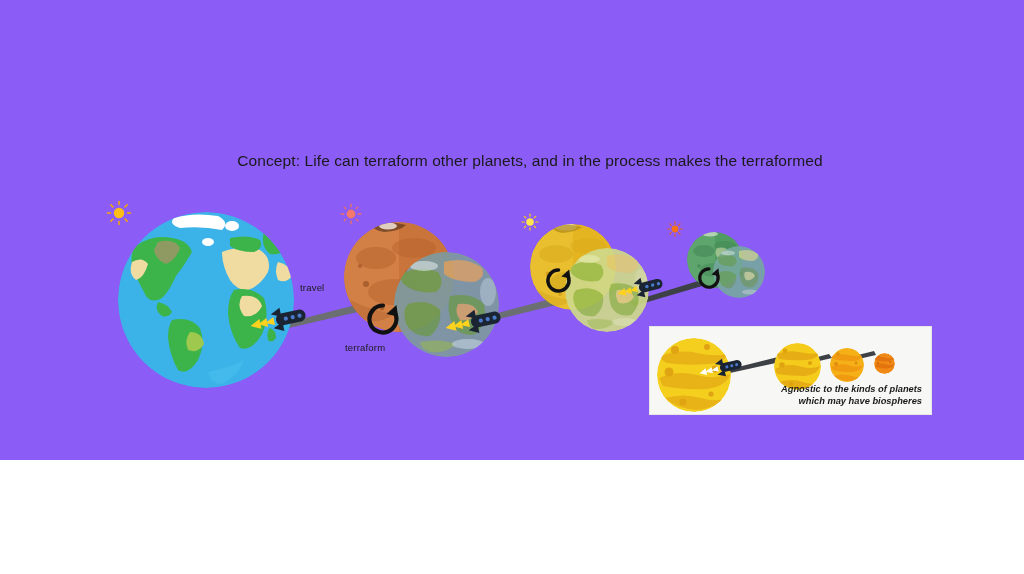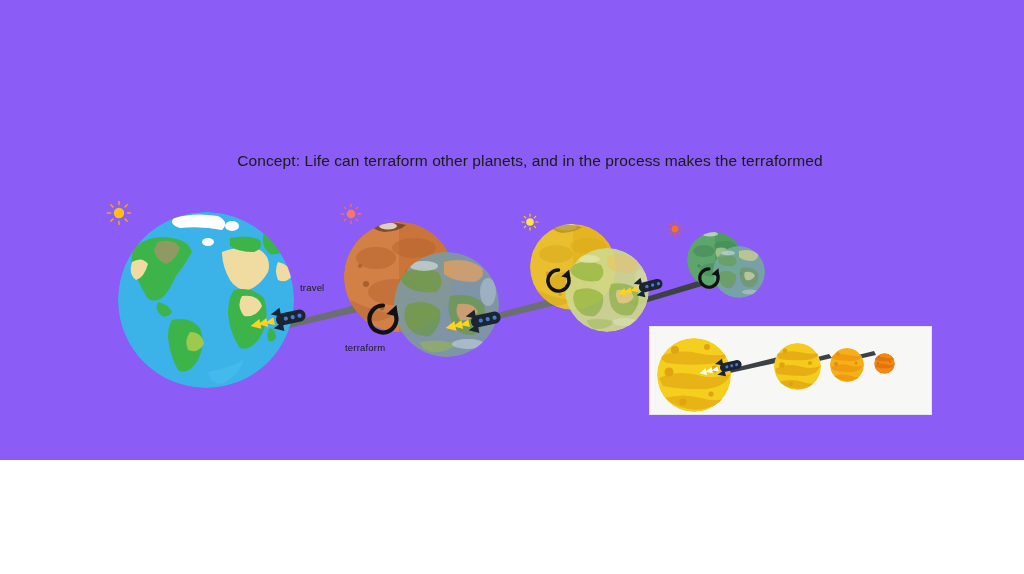--- a/index.html
+++ b/index.html
@@ -462,15 +462,19 @@
       <svg viewBox="0 0 21 21">
         <circle cx="10.5" cy="10.5" r="10.5" fill="#f08a15"></circle>
         <path d="M0.6 5 Q6 3 11 4.4 Q16 6 20.4 4.6 Q19 8 13 8.6 Q6 8.6 1.6 7 Z" fill="#e2730d"></path>
         <path d="M0.6 12 Q6 9.5 11 11 Q16 13 20.4 11 Q19 15 12 15.6 Q6 15.4 1.6 14 Z" fill="#e2730d"></path>
         <circle cx="5" cy="4" r="1.1" fill="#d66a0a"></circle>
         <circle cx="4" cy="10" r="1.2" fill="#d66a0a"></circle>
         <circle cx="16" cy="9" r="1" fill="#d66a0a"></circle>
       </svg>
     </div>
 
+    <div class="inset-caption">
+      <span>Agnostic to the kinds of planets</span>
+      <span>which may have biospheres</span>
+    </div>
   </div>
 
 </div>
 
 </body></html>

